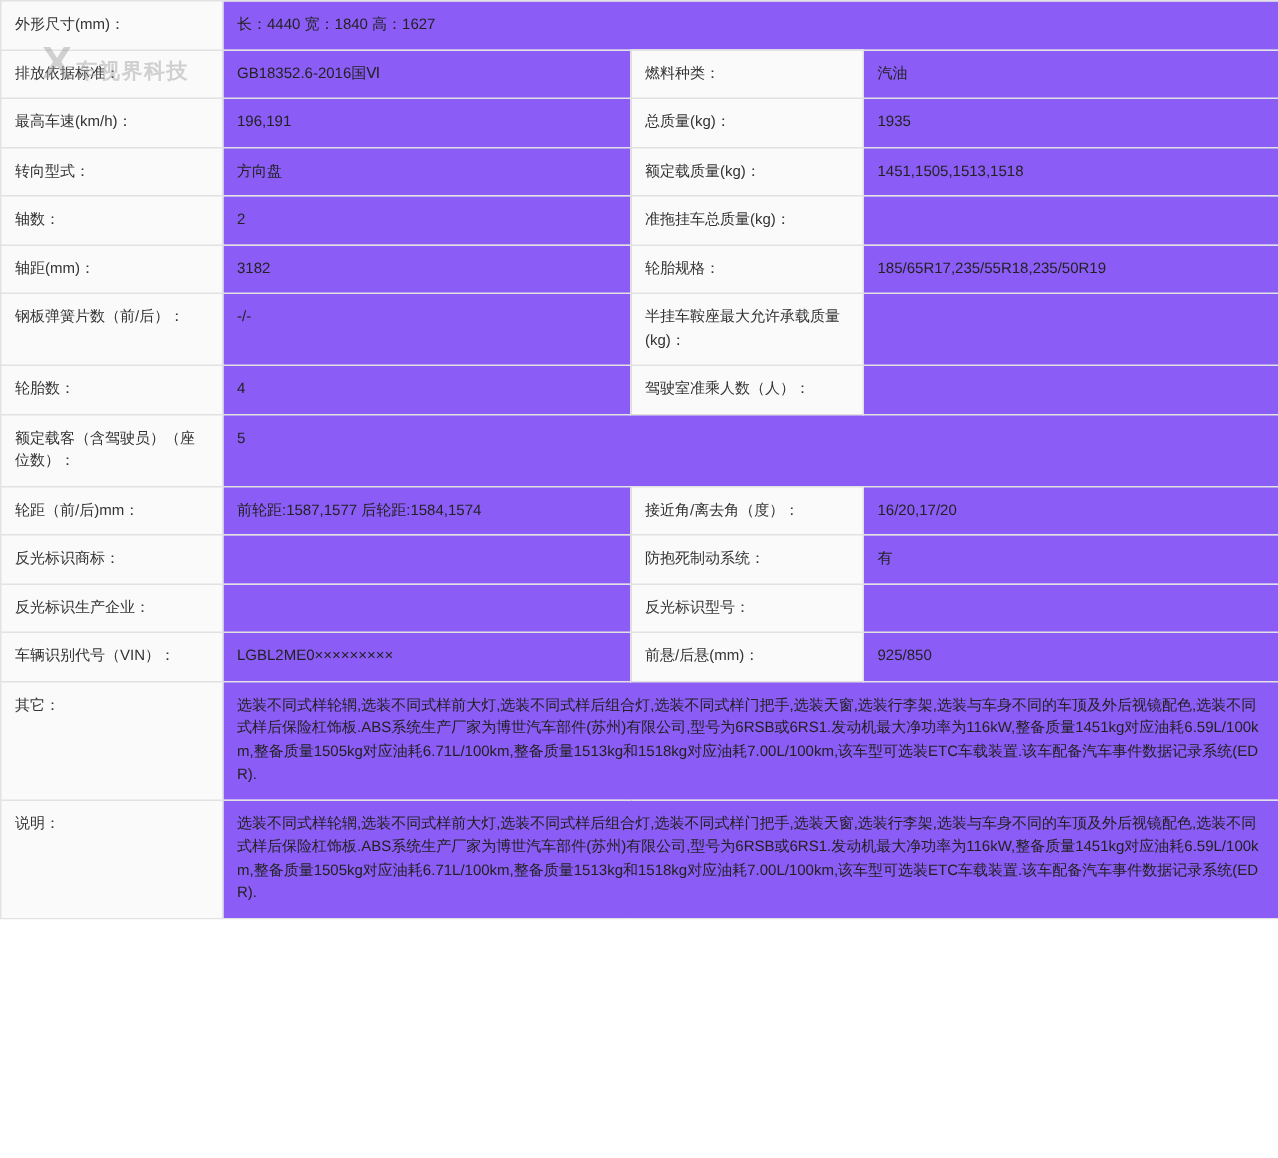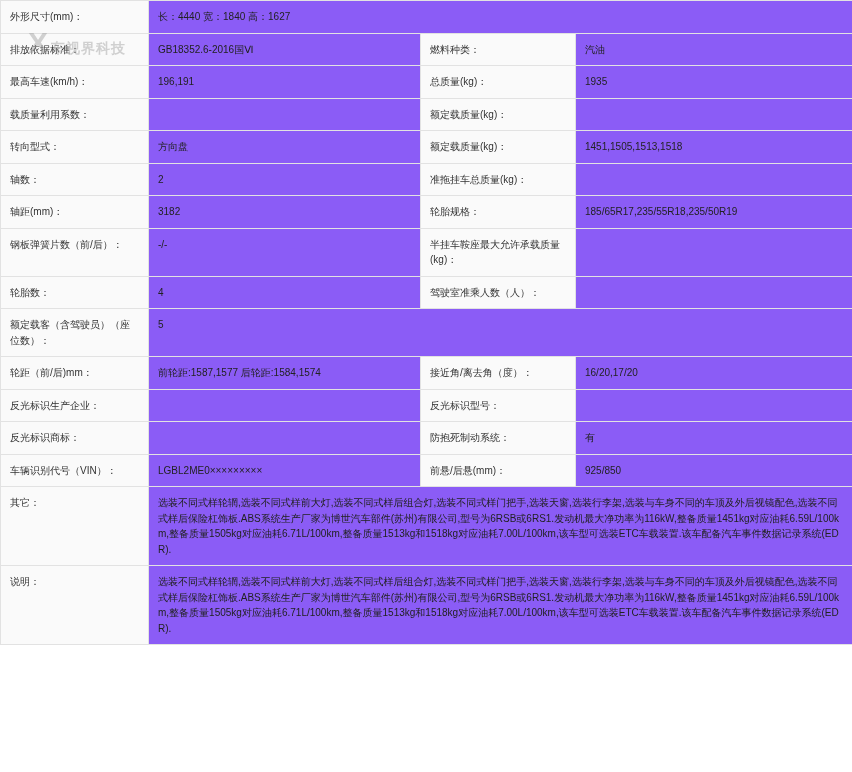--- a/index.html
+++ b/index.html
@@ -87,26 +87,20 @@
         <td class="lbl">燃料种类：</td>
         <td class="val">汽油</td>
       </tr>
       <tr>
         <td class="lbl">最高车速(km/h)：</td>
         <td class="val">196,191</td>
         <td class="lbl">总质量(kg)：</td>
         <td class="val">1935</td>
       </tr>
       <tr>
-        <td class="lbl">载质量利用系数：</td>
-        <td class="val"></td>
-        <td class="lbl">额定载质量(kg)：</td>
-        <td class="val"></td>
-      </tr>
-      <tr>
         <td class="lbl">转向型式：</td>
         <td class="val">方向盘</td>
         <td class="lbl">额定载质量(kg)：</td>
         <td class="val">1451,1505,1513,1518</td>
       </tr>
       <tr>
         <td class="lbl">轴数：</td>
         <td class="val">2</td>
         <td class="lbl">准拖挂车总质量(kg)：</td>
         <td class="val"></td>
@@ -133,30 +127,30 @@
         <td class="lbl">额定载客（含驾驶员）（座位数）：</td>
         <td class="val full-val" colspan="3">5</td>
       </tr>
       <tr>
         <td class="lbl">轮距（前/后)mm：</td>
         <td class="val">前轮距:1587,1577 后轮距:1584,1574</td>
         <td class="lbl">接近角/离去角（度）：</td>
         <td class="val">16/20,17/20</td>
       </tr>
       <tr>
+        <td class="lbl">反光标识商标：</td>
+        <td class="val"></td>
+        <td class="lbl">防抱死制动系统：</td>
+        <td class="val">有</td>
+      </tr>
+      <tr>
         <td class="lbl">反光标识生产企业：</td>
         <td class="val"></td>
         <td class="lbl">反光标识型号：</td>
         <td class="val"></td>
-      </tr>
-      <tr>
-        <td class="lbl">反光标识商标：</td>
-        <td class="val"></td>
-        <td class="lbl">防抱死制动系统：</td>
-        <td class="val">有</td>
       </tr>
       <tr>
         <td class="lbl">车辆识别代号（VIN）：</td>
         <td class="val">LGBL2ME0×××××××××</td>
         <td class="lbl">前悬/后悬(mm)：</td>
         <td class="val">925/850</td>
       </tr>
       <tr>
         <td class="lbl">其它：</td>
         <td class="val full-val" colspan="3">选装不同式样轮辋,选装不同式样前大灯,选装不同式样后组合灯,选装不同式样门把手,选装天窗,选装行李架,选装与车身不同的车顶及外后视镜配色,选装不同式样后保险杠饰板.ABS系统生产厂家为博世汽车部件(苏州)有限公司,型号为6RSB或6RS1.发动机最大净功率为116kW,整备质量1451kg对应油耗6.59L/100km,整备质量1505kg对应油耗6.71L/100km,整备质量1513kg和1518kg对应油耗7.00L/100km,该车型可选装ETC车载装置.该车配备汽车事件数据记录系统(EDR).</td>

